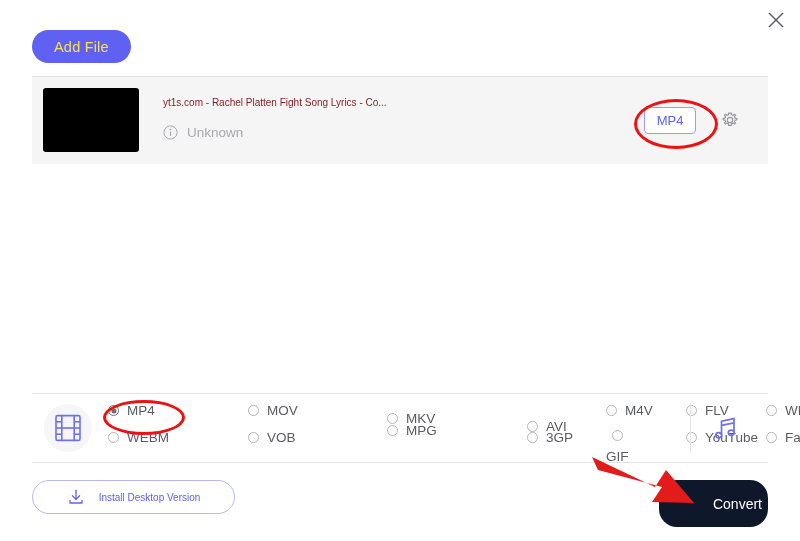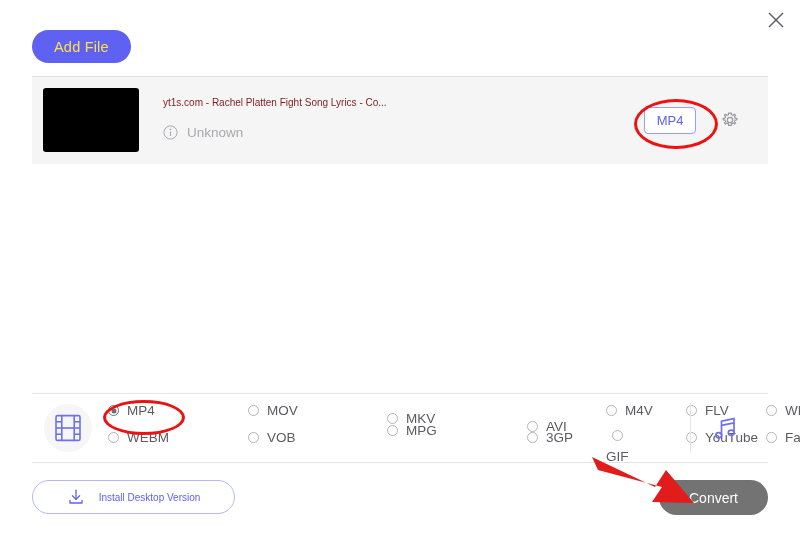--- a/index.html
+++ b/index.html
@@ -261,28 +261,29 @@
     cursor: pointer;
     box-sizing: border-box;
   }
   .install-btn svg { display: block; }
 
   .convert-btn {
     position: absolute;
     left: 659px;
     top: 480px;
     width: 109px;
-    height: 35px;
+    height: 47px;
     border: none;
     border-radius: 18px;
-    background: #737373;
+    background: #0f172a;
     color: #ffffff;
     font-size: 14px;
     font-family: "Liberation Sans", sans-serif;
     cursor: pointer;
+    text-align: right;
   }
 
   .arrow-layer {
     position: absolute;
     left: 0;
     top: 0;
     width: 800px;
     height: 541px;
     pointer-events: none;
   }

